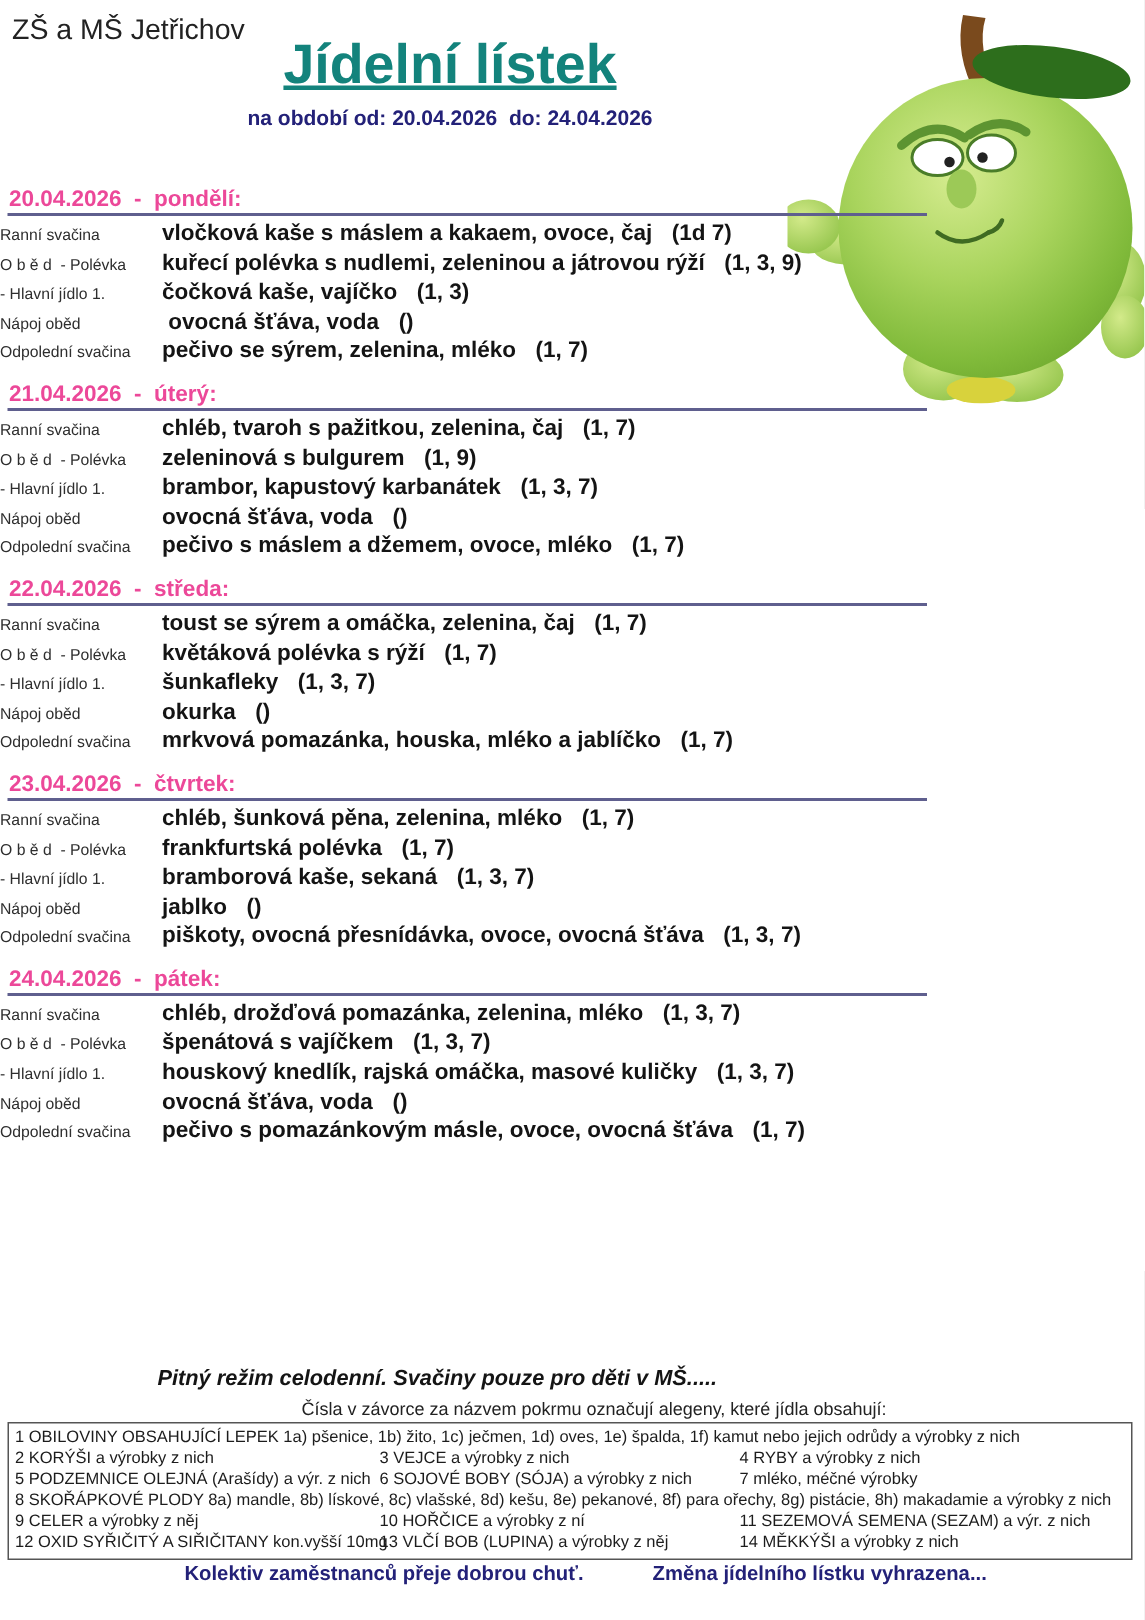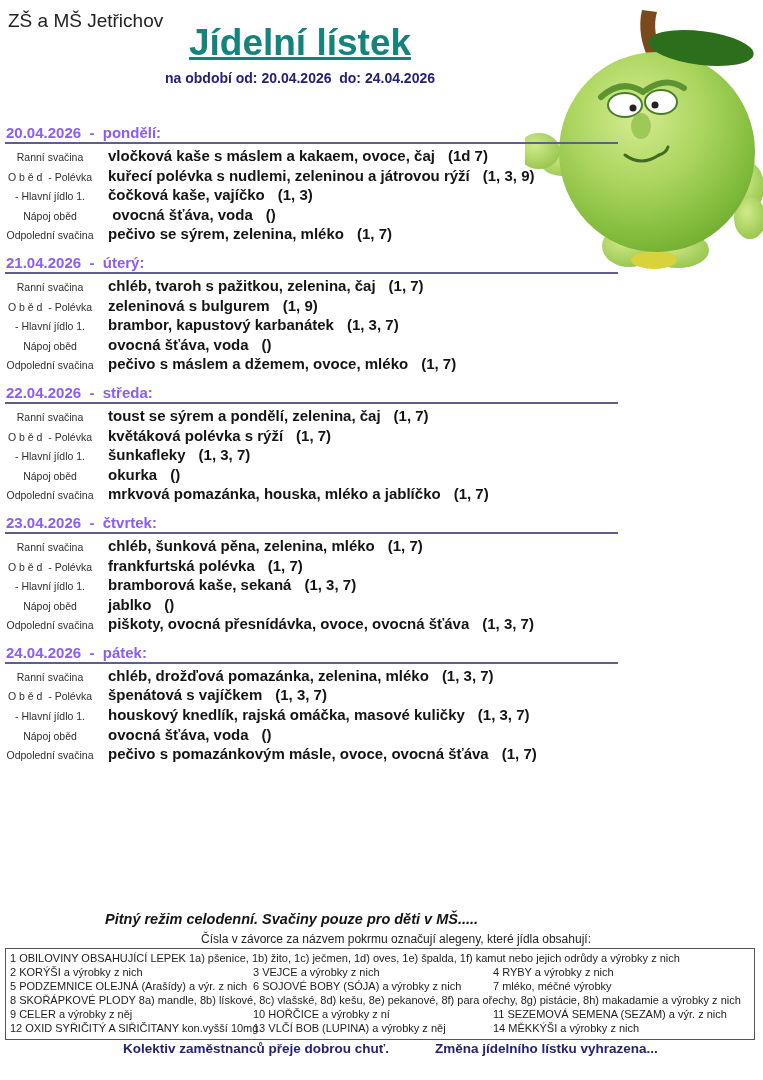--- a/index.html
+++ b/index.html
@@ -14,28 +14,28 @@
     font-size:37px;font-weight:bold;color:#13837C;letter-spacing:0px;text-decoration:underline;
   }
   .subtitle{
     position:absolute;left:0;top:70px;width:600px;text-align:center;
     font-size:14px;font-weight:bold;color:#232178;white-space:pre;
   }
   .apple{position:absolute;left:525px;top:4px;width:238px;height:265px;z-index:1;}
   .days{position:absolute;left:0;top:124px;width:763px;z-index:2;}
   .day{margin-bottom:9px;}
   .day-heading{
-    padding-left:6px;font-size:15px;font-weight:bold;color:#8b5cf6;
+    padding-left:6px;font-size:15px;font-weight:bold;color:#ec4899;
     line-height:18px;white-space:pre;
   }
   .day-line{height:0;border-top:2px solid #5F5F8E;width:613px;margin-left:5px;}
   .day-rows{padding-top:3px;}
   .m-row{display:flex;align-items:baseline;height:19.6px;}
   .m-label{
-    width:100px;padding-right:8px;text-align:center;font-size:10.5px;color:#2e2e2e;
+    width:100px;padding-right:8px;text-align:left;font-size:10.5px;color:#2e2e2e;
     white-space:pre;flex:0 0 auto;
   }
   .m-meal{font-size:15px;font-weight:bold;color:#141414;white-space:pre;}
   .m-all{font-size:15px;font-weight:bold;color:#141414;margin-left:13px;white-space:pre;}
   .pitny{
     position:absolute;left:105px;top:911px;font-size:14.5px;font-weight:bold;
     font-style:italic;color:#141414;
   }
   .al-intro{
     position:absolute;left:0;top:932px;width:732px;text-align:center;
@@ -185,21 +185,21 @@
   </div>
 </div>
   </div>
 
   <div class="day">
     <div class="day-heading">22.04.2026  -  středa:</div>
     <div class="day-line"></div>
     <div class="day-rows">
   <div class="m-row">
     <span class="m-label">Ranní svačina</span>
-    <span class="m-meal">toust se sýrem a pondělí, zelenina, čaj</span>
+    <span class="m-meal">toust se sýrem a omáčka, zelenina, čaj</span>
     <span class="m-all">(1, 7)</span>
   </div>
 
   <div class="m-row">
     <span class="m-label">O b ě d  - Polévka</span>
     <span class="m-meal">květáková polévka s rýží</span>
     <span class="m-all">(1, 7)</span>
   </div>
 
   <div class="m-row">

